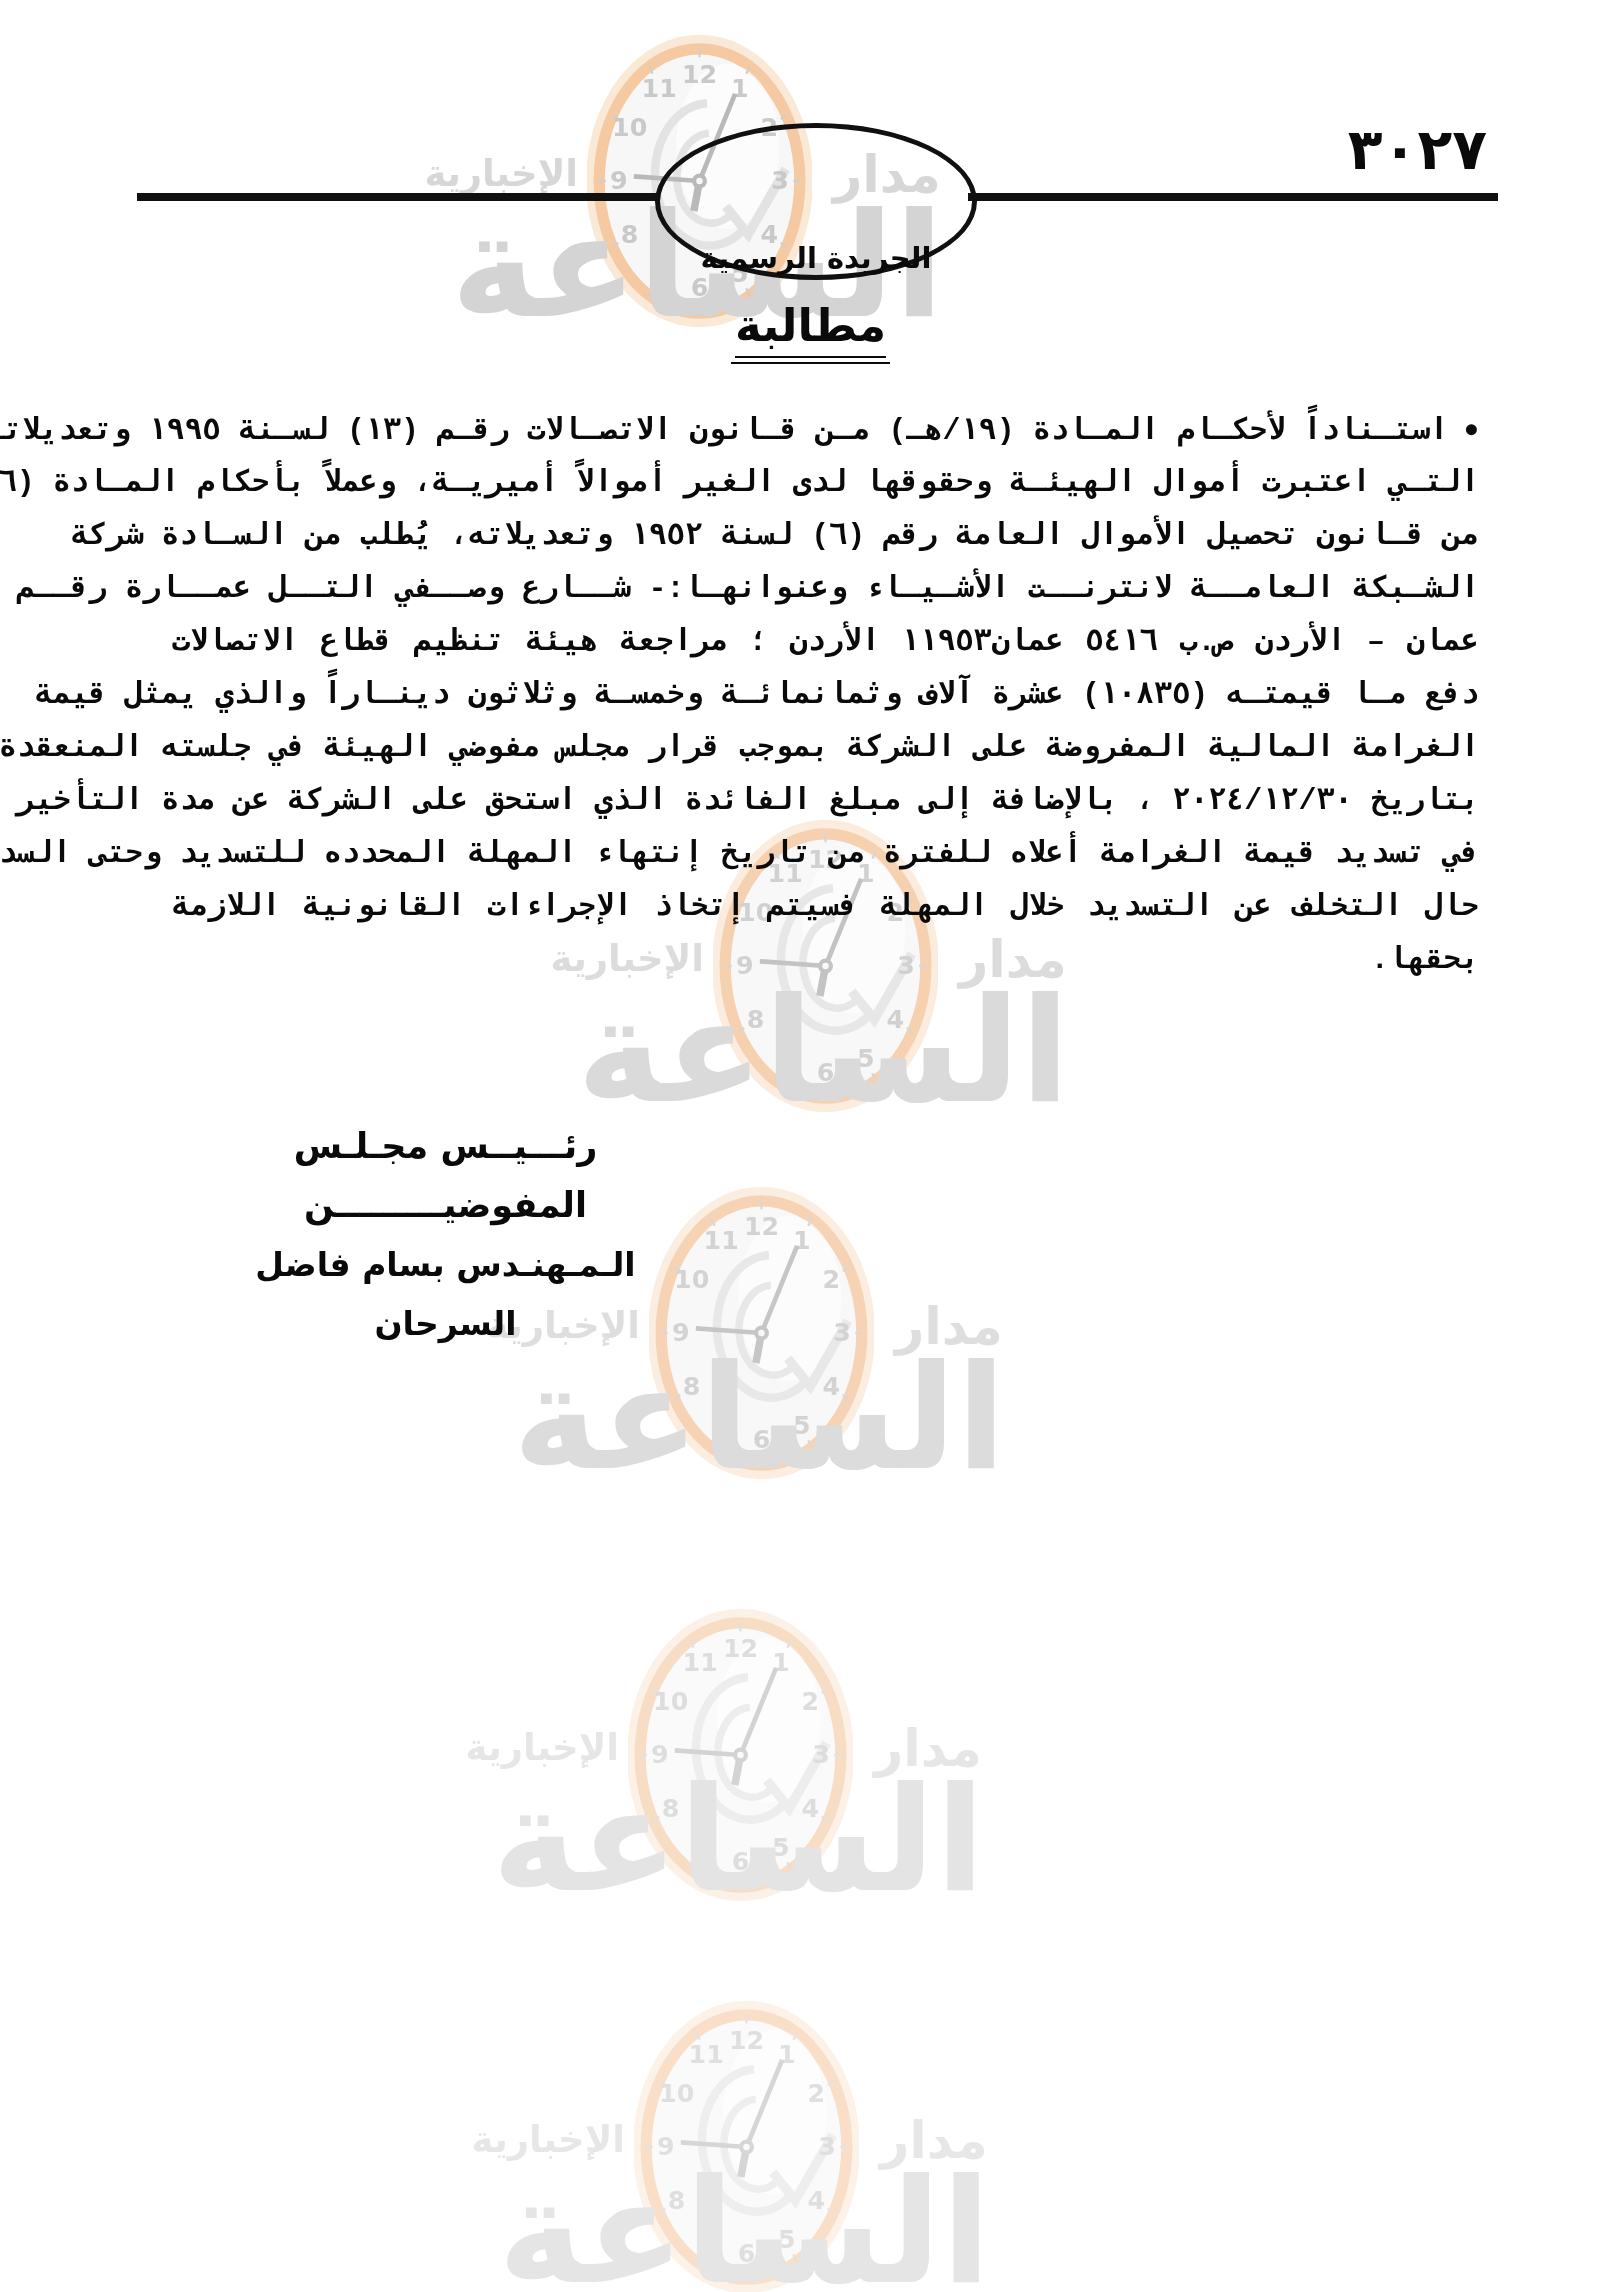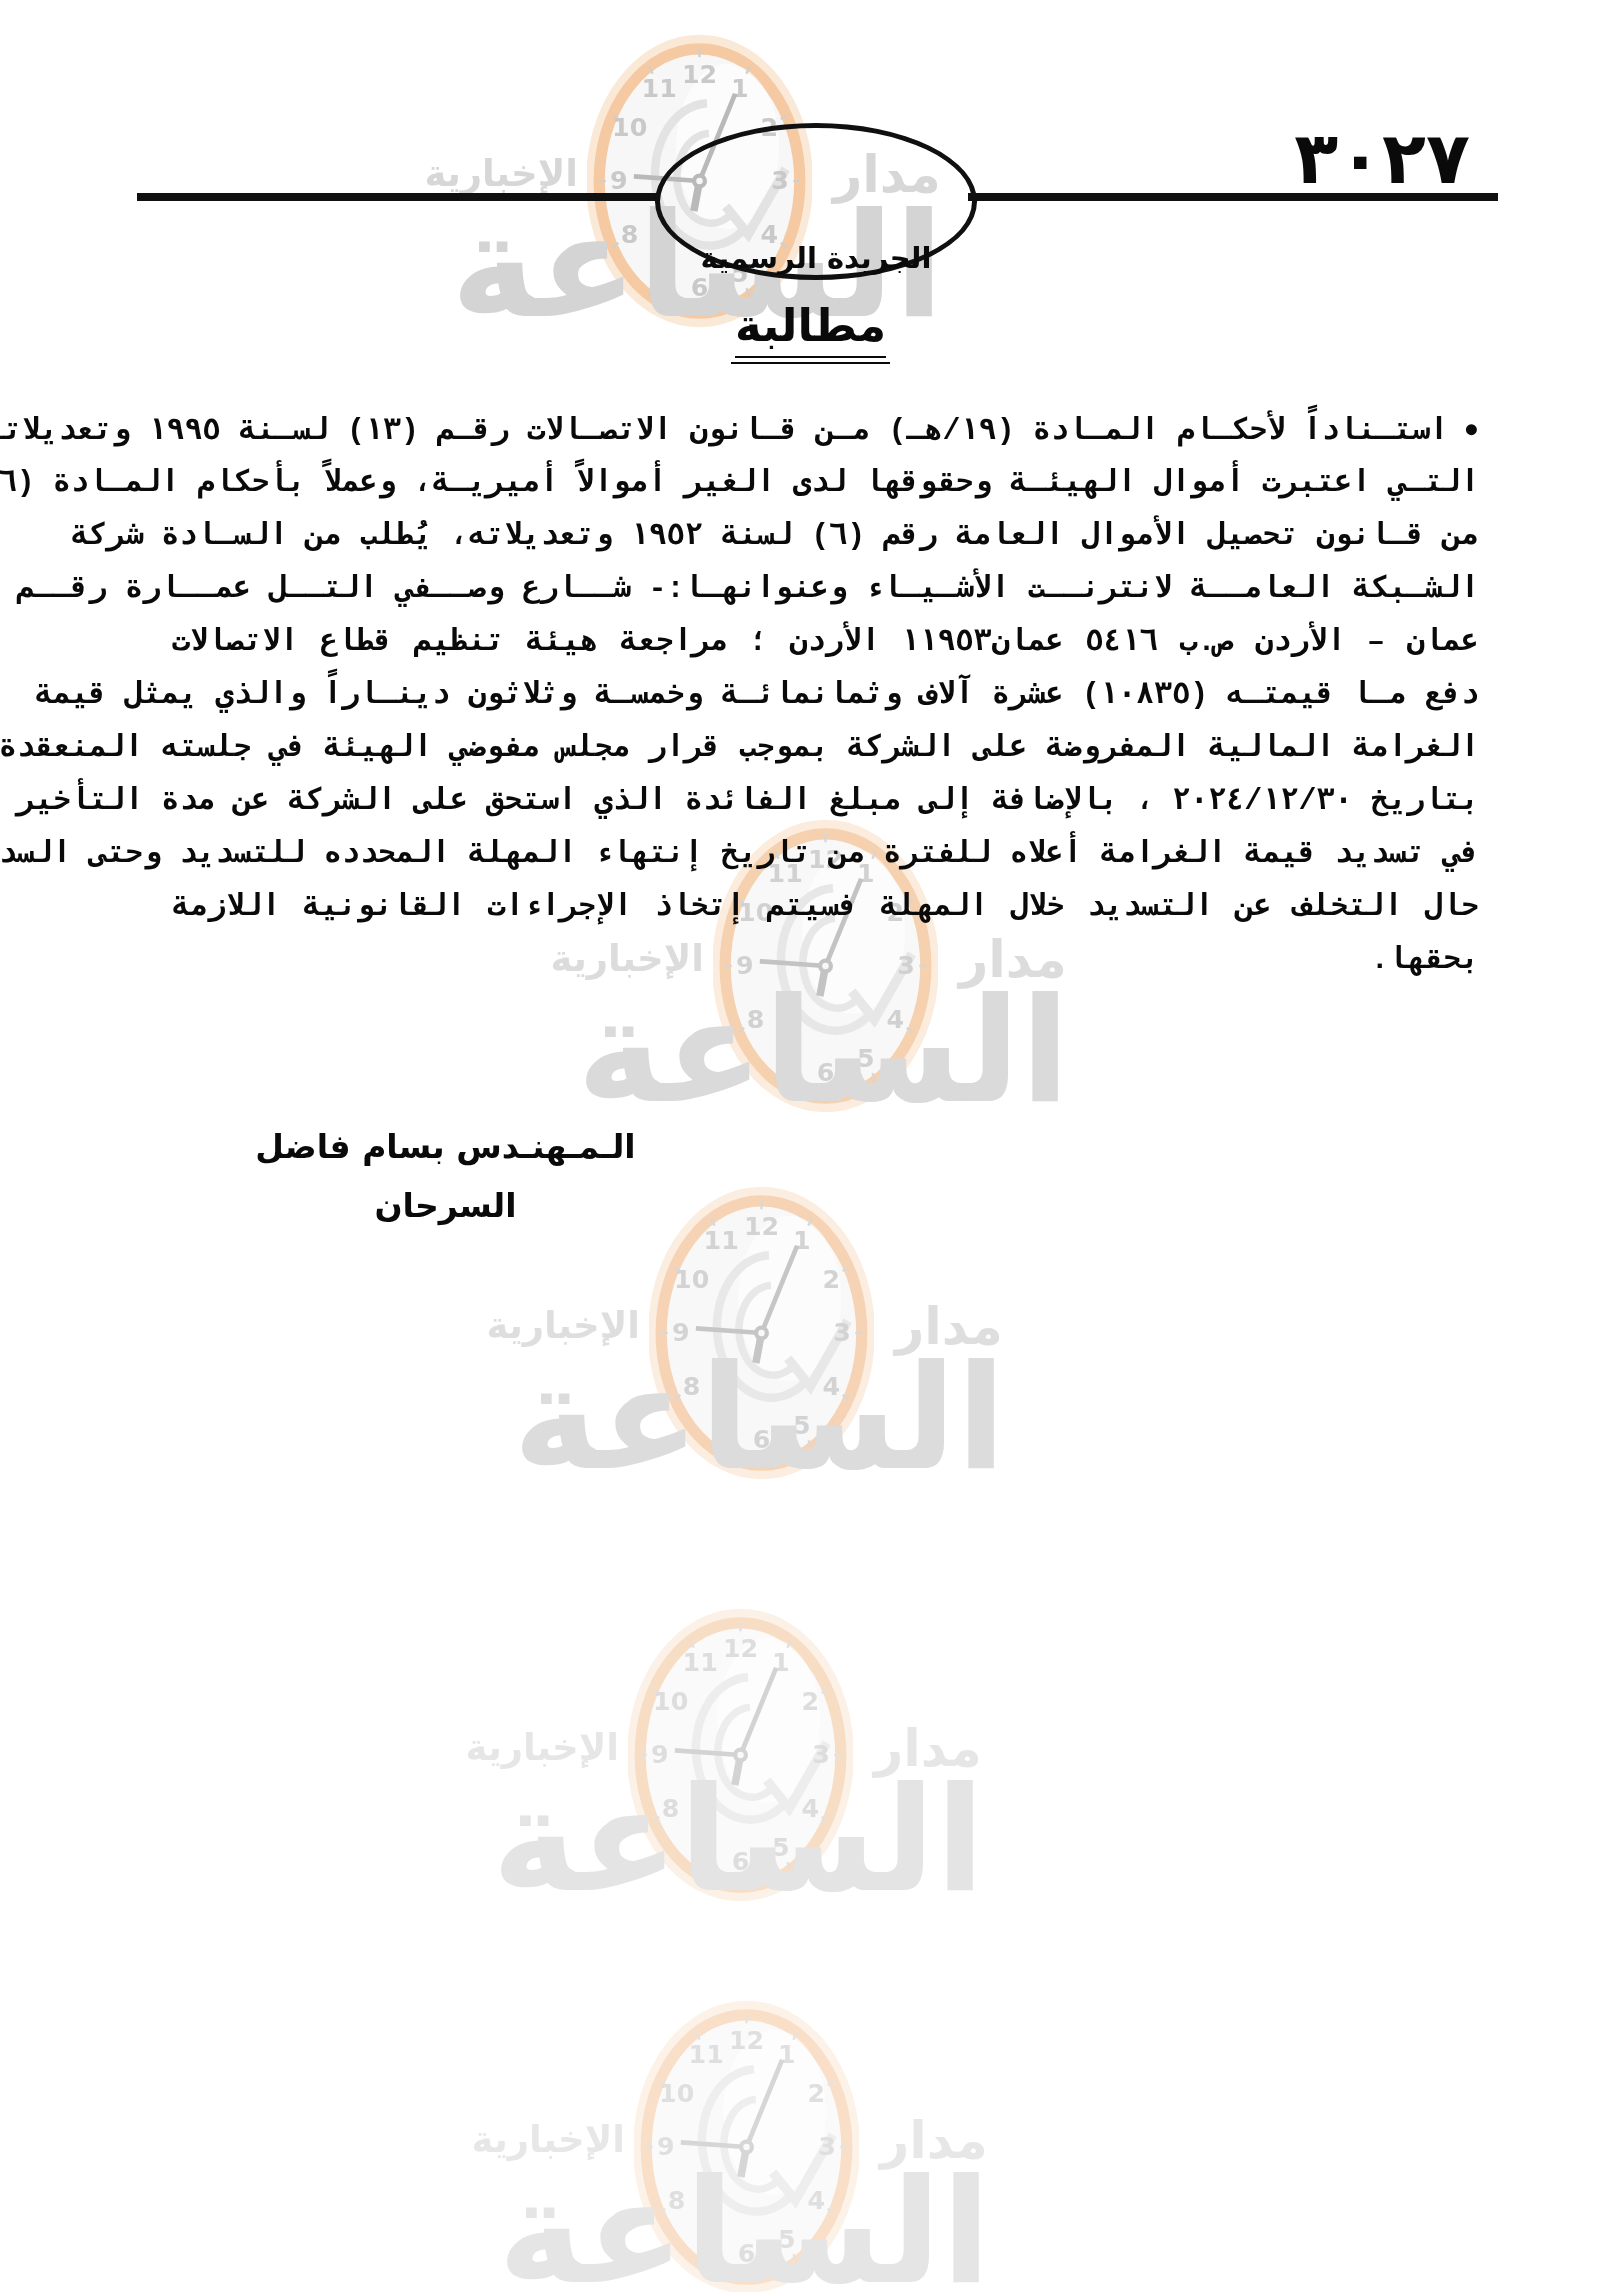--- a/index.html
+++ b/index.html
@@ -15,21 +15,21 @@
   .wm .wm-alsaa{position:absolute;left:27.4px;top:157px;width:494px;text-align:center;font-size:145px;font-weight:bold;color:#d4d4d4;line-height:1.1;}
   
   .rule{position:absolute;top:193px;height:7.8px;background:#101010;z-index:2;}
   .rule.seg1{left:137px;width:519px;}
   .rule.seg2{left:968px;width:530px;}
   .gazette-ellipse{
     position:absolute;left:655px;top:123px;width:312px;height:147px;border:5.9px solid #101010;
     border-radius:50%;display:flex;align-items:flex-end;justify-content:center;z-index:3;background:transparent;
   }
   .gazette-ellipse span{font-size:29px;font-weight:bold;}
-  .page-number{position:absolute;top:116px;right:151px;font-size:72px;font-weight:bold;z-index:3;letter-spacing:3.9px;}
+  .page-number{position:absolute;top:116px;right:134px;font-size:57px;font-weight:bold;z-index:3;letter-spacing:3.9px;}
   
   .doc-title{position:absolute;top:299px;left:0;right:0;text-align:center;z-index:3;}
   .doc-title span{
     display:inline-block;font-size:45px;font-weight:bold;
     border-bottom:2.9px solid #0a0a0a;padding:0 3.9px 3.9px 3.9px;
   }
   .doc-title span::after{content:"";display:block;height:2px;background:#0a0a0a;margin-top:3.9px;}
   
   .notice{position:absolute;top:404px;right:142px;left:172px;z-index:3;direction:rtl;}
   .notice .tline{
@@ -287,15 +287,16 @@
     <div class="tline"><span>الشـبكة العامــة لانترنــت الأشـيـاء وعنوانهـا:- شــارع وصــفي التــل عمــارة رقــم (٤٣)</span></div>
     <div class="tline"><span>عمان – الأردن ص.ب ٥٤١٦ عمان١١٩٥٣ الأردن ؛ مراجعة هيئة تنظيم قطاع الاتصالات</span></div>
     <div class="tline"><span>دفع مـا قيمتـه (١٠٨٣٥) عشرة آلاف وثمانمائـة وخمسـة وثلاثون دينـاراً والذي يمثل قيمة</span></div>
     <div class="tline"><span>الغرامة المالية المفروضة على الشركة بموجب قرار مجلس مفوضي الهيئة في جلسته المنعقدة</span></div>
     <div class="tline"><span>بتاريخ ٢٠٢٤/١٢/٣٠ ، بالإضافة إلى مبلغ الفائدة الذي استحق على الشركة عن مدة التأخير</span></div>
     <div class="tline"><span>في تسديد قيمة الغرامة أعلاه للفترة من تاريخ إنتهاء المهلة المحدده للتسديد وحتى السداد التام</span></div>
     <div class="tline last"><span>حال التخلف عن التسديد خلال المهلة فسيتم إتخاذ الإجراءات القانونية اللازمة بحقها.</span></div>
   </div>
 
 <div class="signature">
+  <div class="sig1">رئـــيــس مجـلـس المفوضيـــــــــن</div>
   <div class="sig2">الـمـهنـدس بسام فاضل السرحان</div>
 </div>
 
 
 </body></html>

